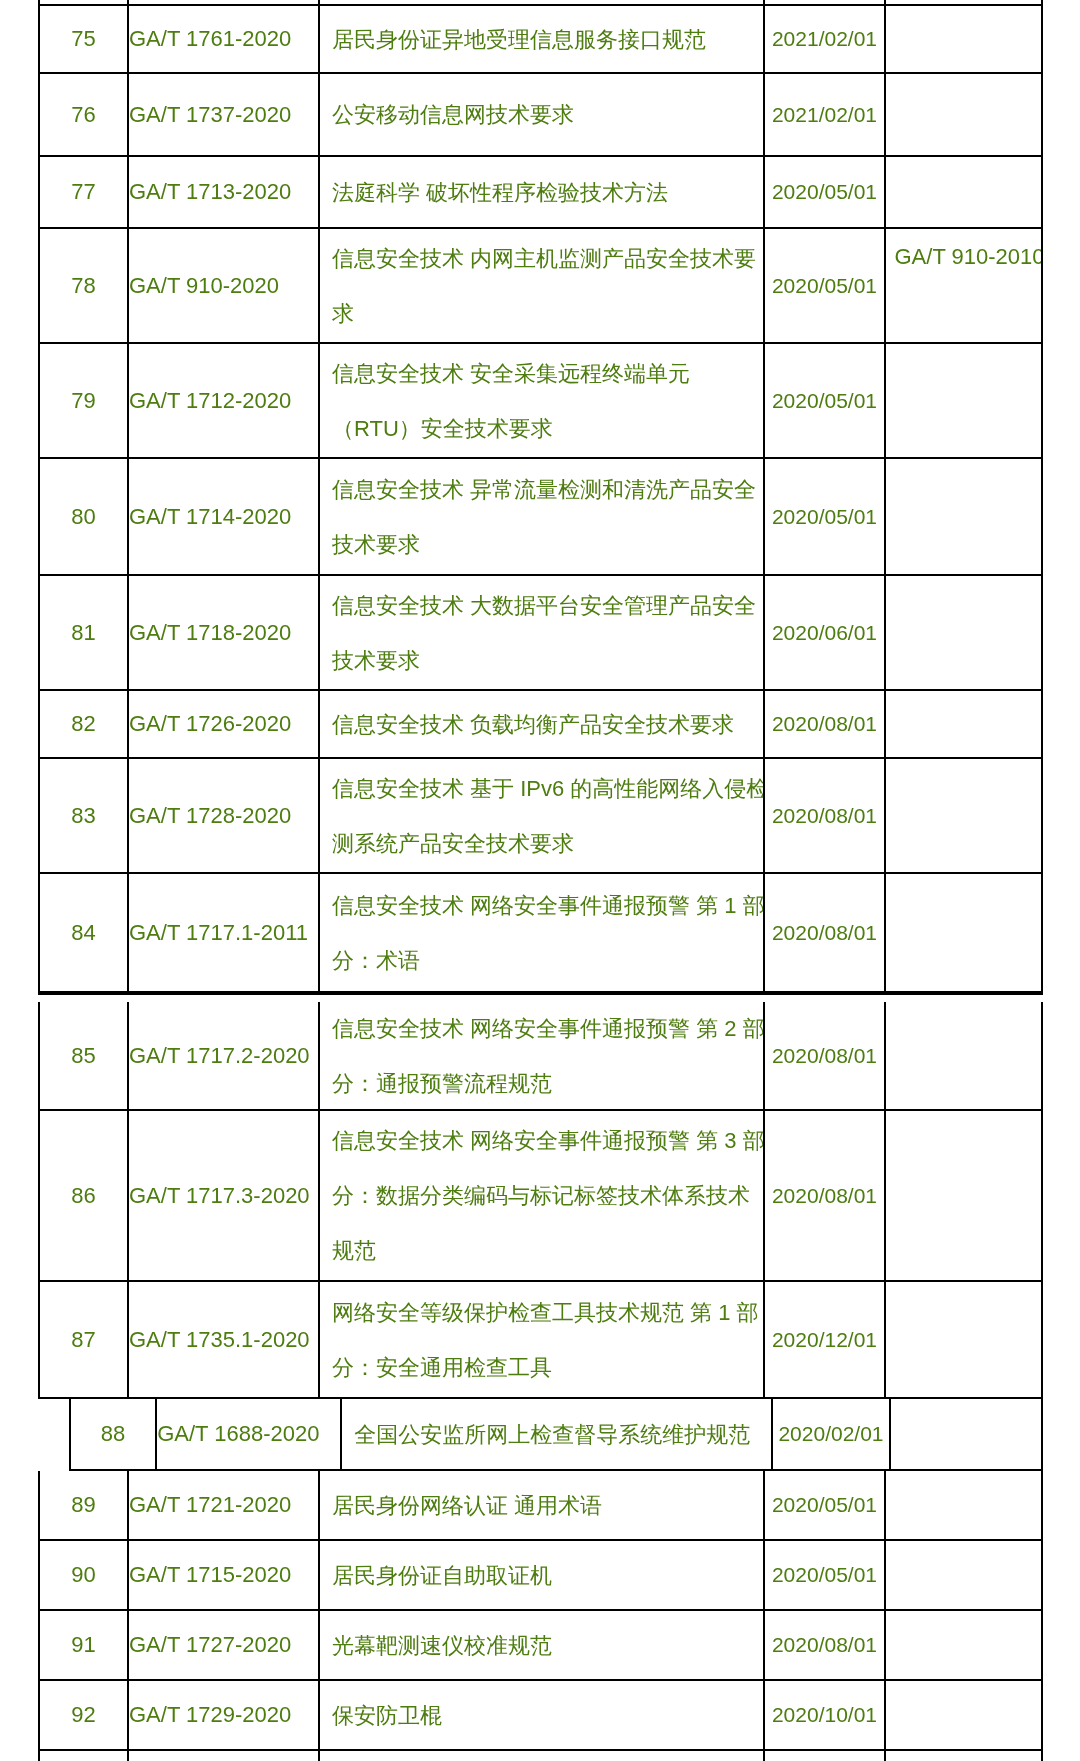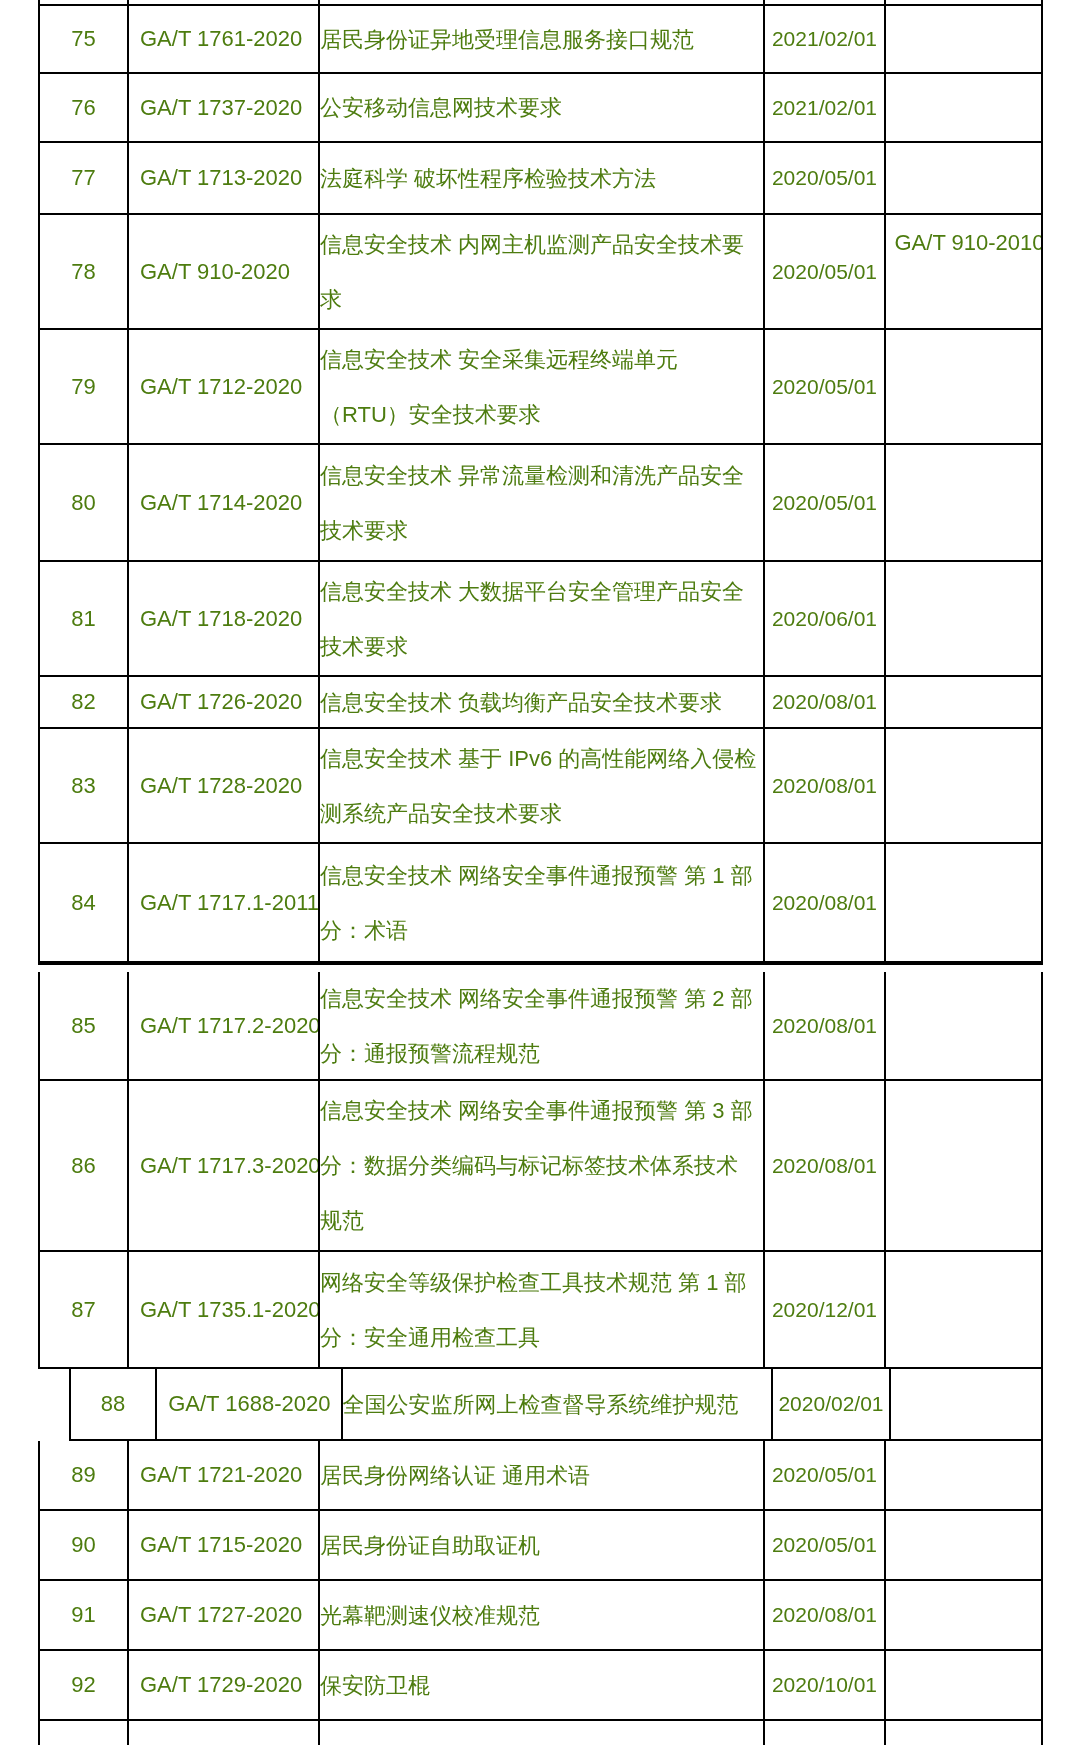--- a/index.html
+++ b/index.html
@@ -28,22 +28,22 @@
   .row.partial-bottom{height:24px;border-bottom:none;}
   .pagegap{height:7px;background:#fff;border:none;}
   .c{
     box-sizing:border-box;
     border-right:2px solid #000;
     display:flex;
     align-items:center;
     overflow:hidden;
   }
   .c1{width:89px;justify-content:center;font-size:22px;}
-  .c2{width:191px;padding-left:11px;font-size:22px;white-space:nowrap;}
-  .c3{width:445px;flex-direction:column;align-items:flex-start;justify-content:center;}
+  .c2{width:191px;padding-left:0;font-size:22px;white-space:nowrap;}
+  .c3{width:445px;padding-left:12px;flex-direction:column;align-items:flex-start;justify-content:center;}
   .c4{width:121px;justify-content:center;font-size:21px;white-space:nowrap;}
   .c5{width:157px;padding-left:12px;flex-direction:row;align-items:flex-start;justify-content:center;}
   .tline{font-size:22px;line-height:55px;white-space:nowrap;}
 </style>
 </head>
 <body>
 
 <div class="page">
   <div class="tbl" id="standards-table">
       <div class="row partial-top">
@@ -55,21 +55,21 @@
       </div>
       <div class="row" style="height: 68px;">
         <div class="c c1">75</div>
         <div class="c c2">GA/T 1761-2020</div>
         <div class="c c3">
           <div class="tline">居民身份证异地受理信息服务接口规范</div>
         </div>
         <div class="c c4">2021/02/01</div>
         <div class="c c5"></div>
       </div>
-      <div class="row" style="height: 69px;">
+      <div class="row" style="height: 83px;">
         <div class="c c1">76</div>
         <div class="c c2">GA/T 1737-2020</div>
         <div class="c c3">
           <div class="tline">公安移动信息网技术要求</div>
         </div>
         <div class="c c4">2021/02/01</div>
         <div class="c c5"></div>
       </div>
       <div class="row" style="height: 72px;">
         <div class="c c1">77</div>
@@ -116,21 +116,21 @@
       <div class="row" style="height: 115px;">
         <div class="c c1">81</div>
         <div class="c c2">GA/T 1718-2020</div>
         <div class="c c3">
           <div class="tline">信息安全技术 大数据平台安全管理产品安全</div>
           <div class="tline">技术要求</div>
         </div>
         <div class="c c4">2020/06/01</div>
         <div class="c c5"></div>
       </div>
-      <div class="row" style="height: 52px;">
+      <div class="row" style="height: 68px;">
         <div class="c c1">82</div>
         <div class="c c2">GA/T 1726-2020</div>
         <div class="c c3">
           <div class="tline">信息安全技术 负载均衡产品安全技术要求</div>
         </div>
         <div class="c c4">2020/08/01</div>
         <div class="c c5"></div>
       </div>
       <div class="row" style="height: 115px;">
         <div class="c c1">83</div>

